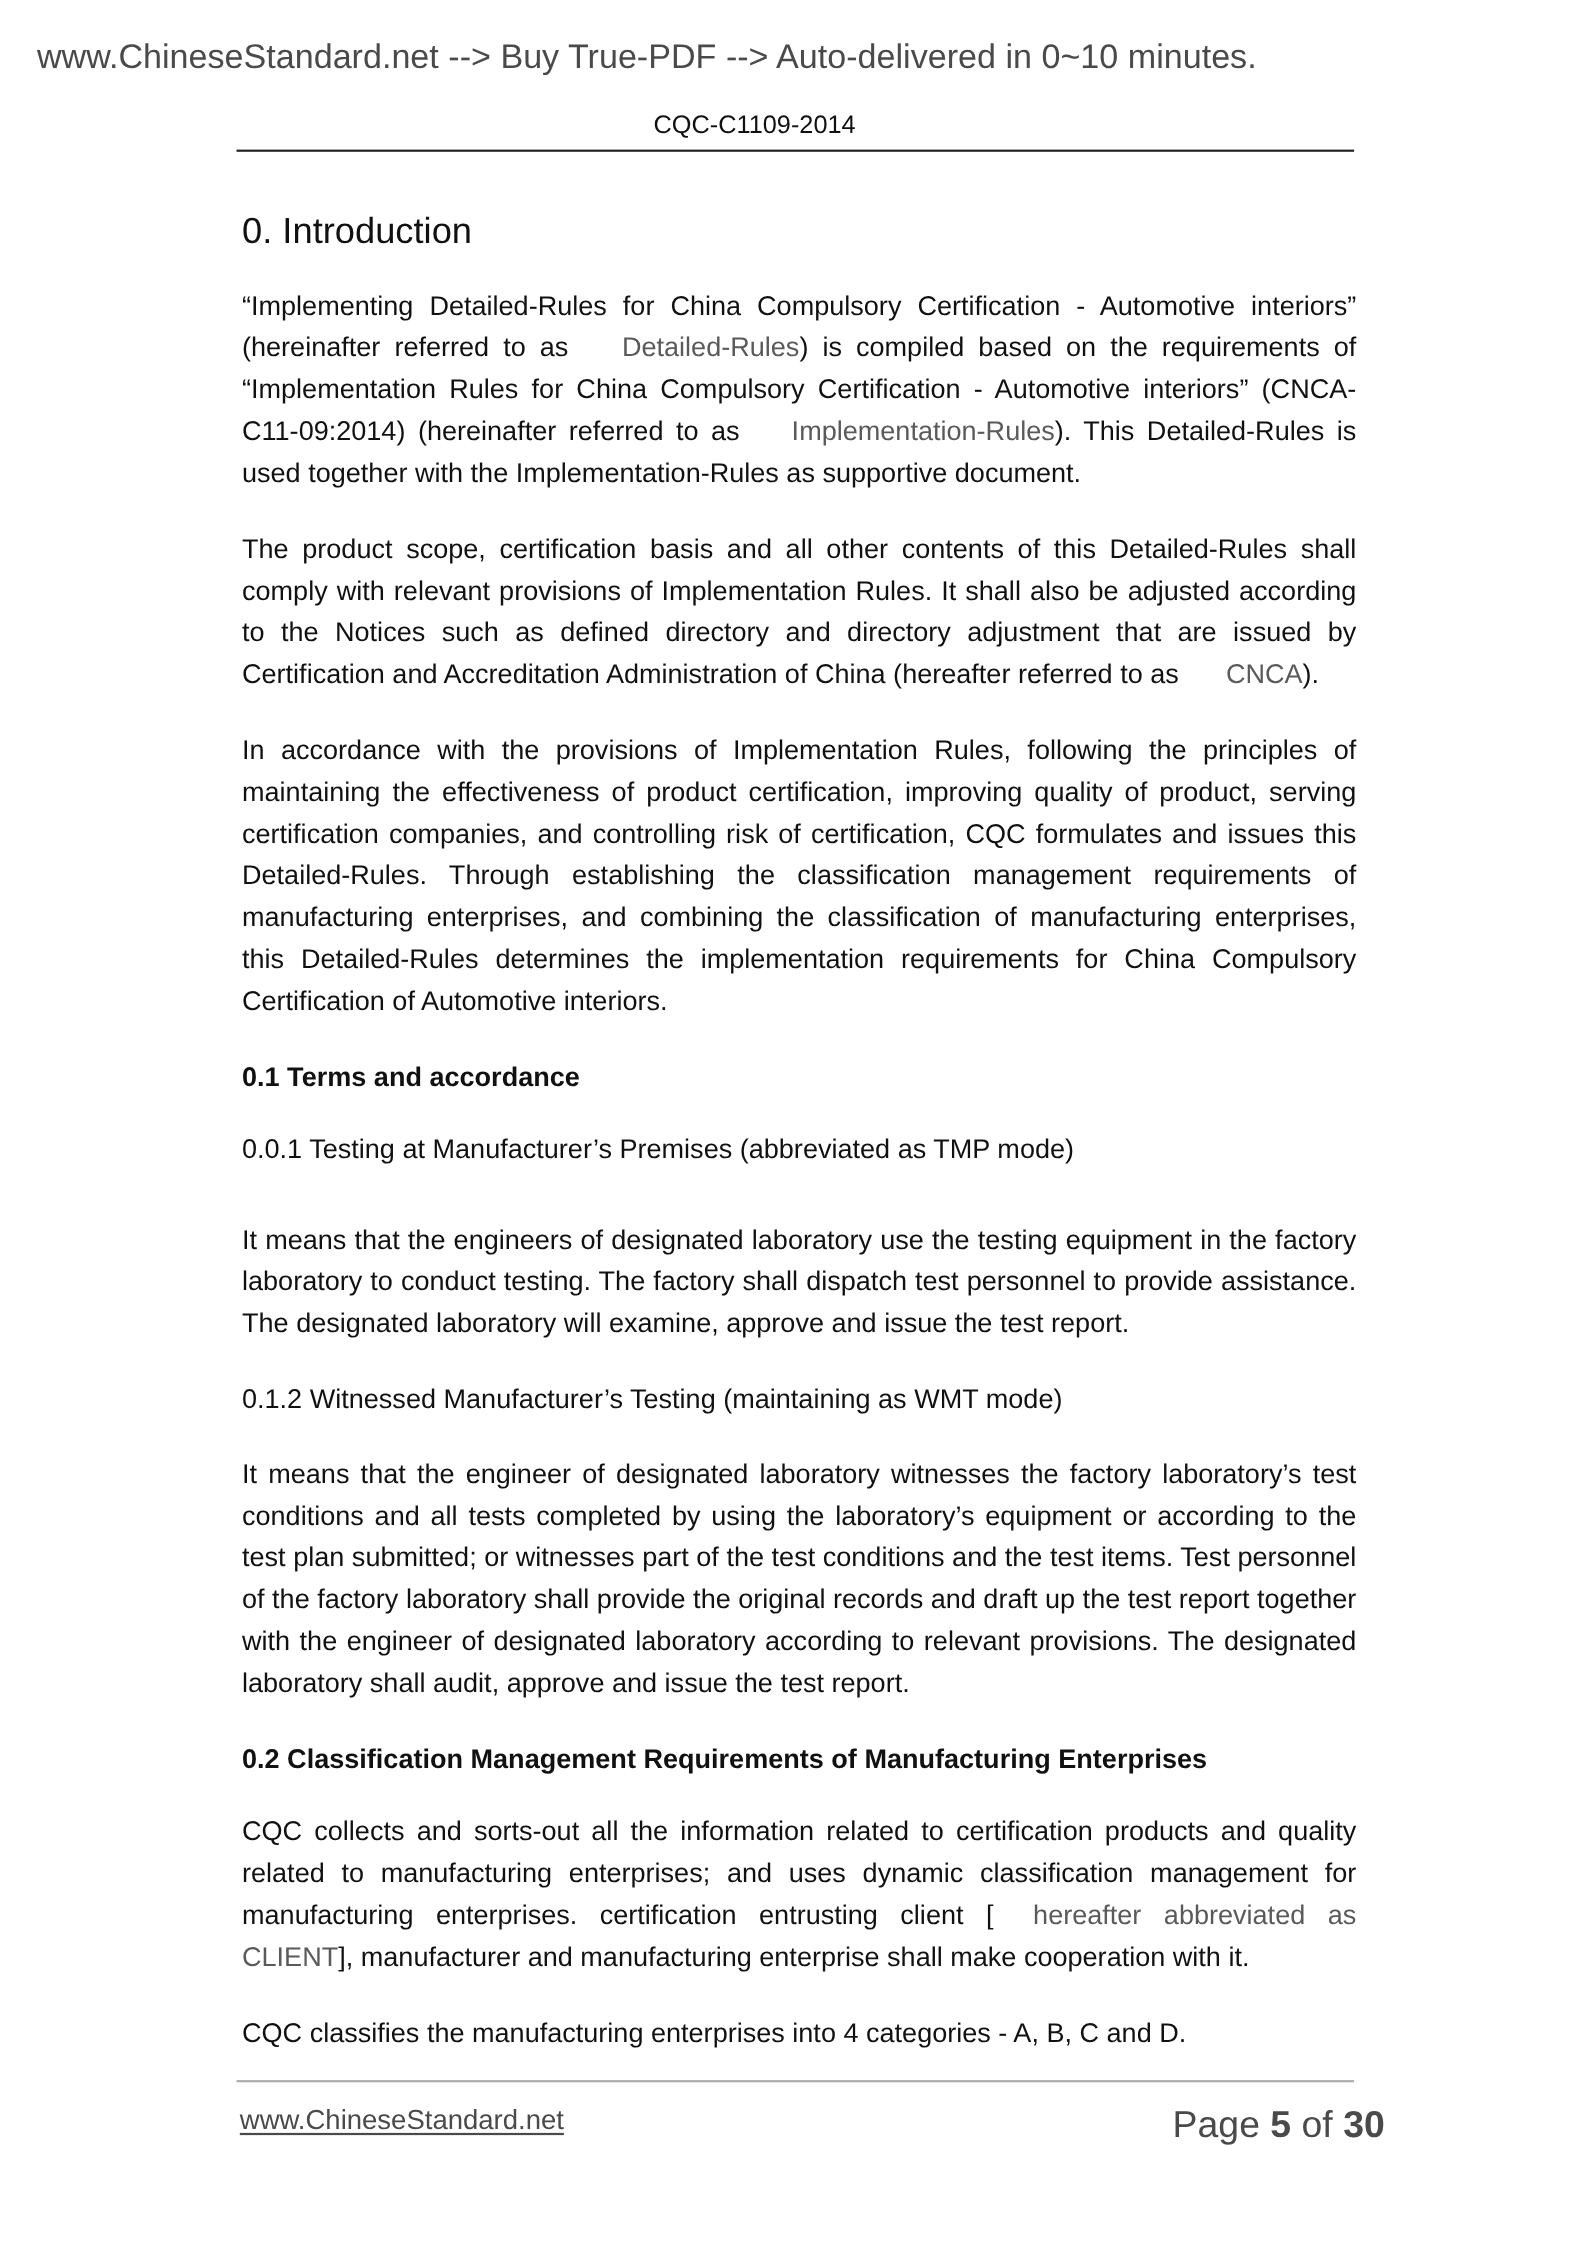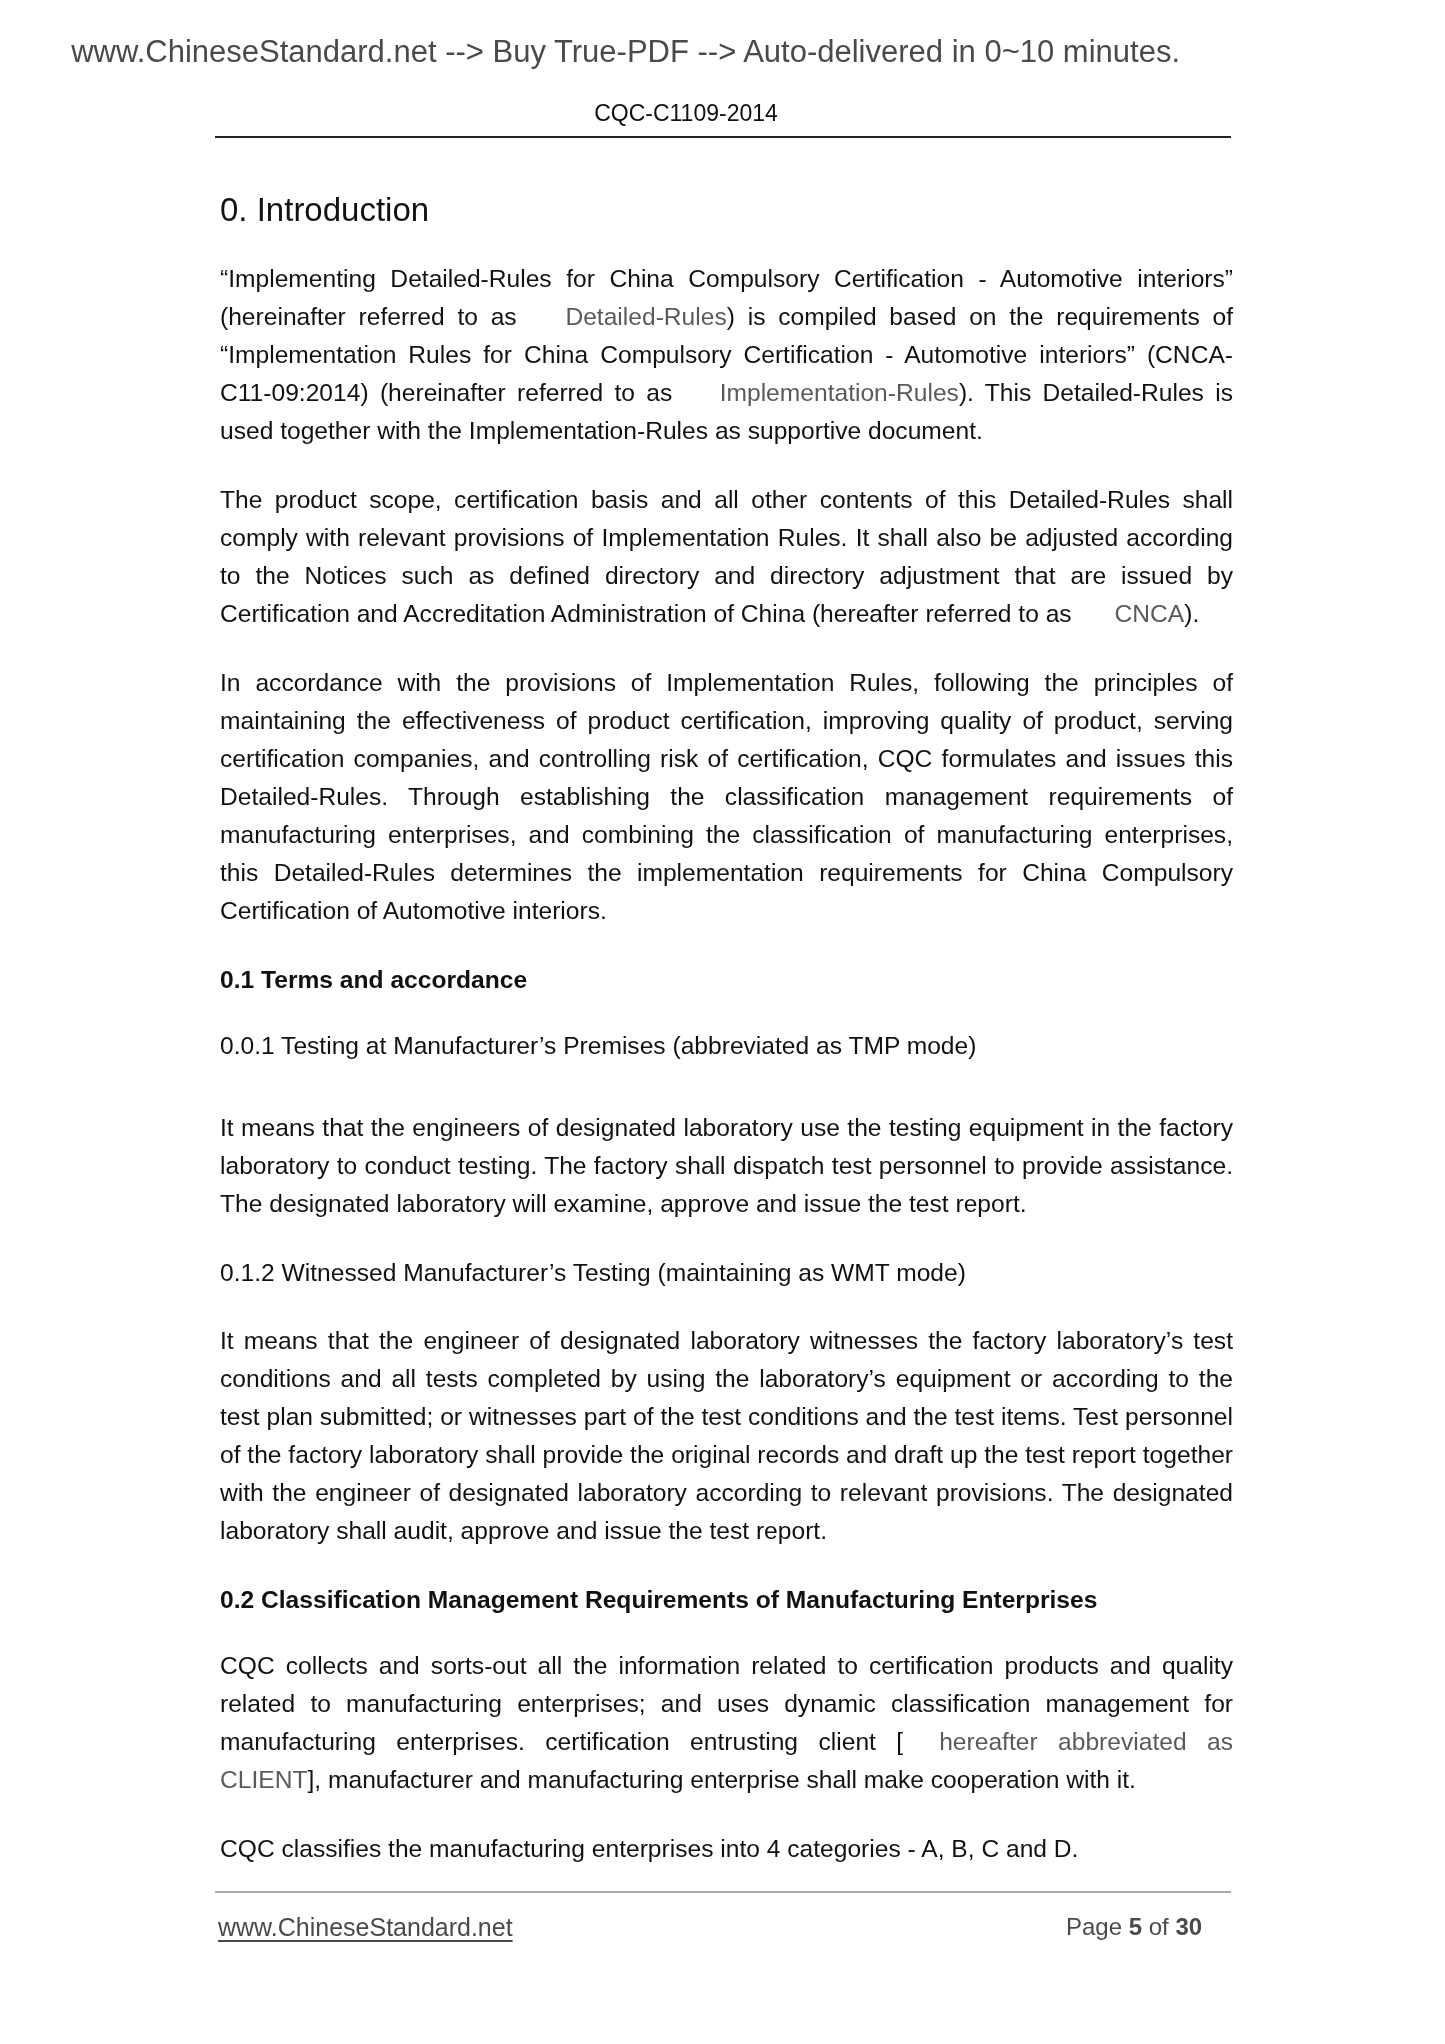--- a/index.html
+++ b/index.html
@@ -1,31 +1,31 @@
 <!DOCTYPE html>
 <html><head>
 <meta charset="utf-8">
 <style>
   html, body { margin: 0; padding: 0; background: #ffffff; }
   body { width: 1445px; height: 2044px; position: relative; overflow: hidden;
          font-family: "Liberation Sans", sans-serif; color: #111111; }
-  .banner { position: absolute; left: 16px; top: 34px; width: 1164px; text-align: right;
+  .banner { position: absolute; left: 6px; top: 34px; width: 1164px; text-align: center;
             font-size: 31px; color: #4a4a4a; letter-spacing: 0px; }
   .doc-code { position: absolute; left: 0; top: 100px; width: 1372px; text-align: center;
               font-size: 23px; color: #111; }
   .rule-top { position: absolute; left: 215px; top: 136px; width: 1016px; height: 2px; background: #222; }
   .content { position: absolute; left: 220px; top: 190px; width: 1013px; }
   h1 { margin: 0 0 30px 0; font-size: 33px; font-weight: normal; line-height: 40px; }
   p { margin: 0 0 31px 0; font-size: 24.6px; line-height: 38px; text-align: justify; }
   .sub-h { font-weight: bold; margin-bottom: 28px; }
   .term { color: #5a5a5a; margin-left: 36px; }
   .rule-bottom { position: absolute; left: 215px; top: 1891px; width: 1016px; height: 2px; background: #ababab; }
   .footer-link { position: absolute; left: 218px; top: 1913px; font-size: 25px; color: #4a4a4a;
                  text-decoration: underline; text-decoration-thickness: 2px; text-underline-offset: 4px; }
-  .footer-page { position: absolute; left: 1066px; top: 1913px; font-size: 24px; color: #4a4a4a; }
+  .footer-page { position: absolute; left: 1066px; top: 1913px; font-size: 34px; color: #4a4a4a; }
   .footer-page b { font-weight: bold; }
 </style>
 </head>
 <body>
 
 <div class="banner">www.ChineseStandard.net --&gt; Buy True-PDF --&gt; Auto-delivered in 0~10 minutes.</div>
 <div class="doc-code">CQC-C1109-2014</div>
 <div class="rule-top"></div>
 
 <div class="content">

